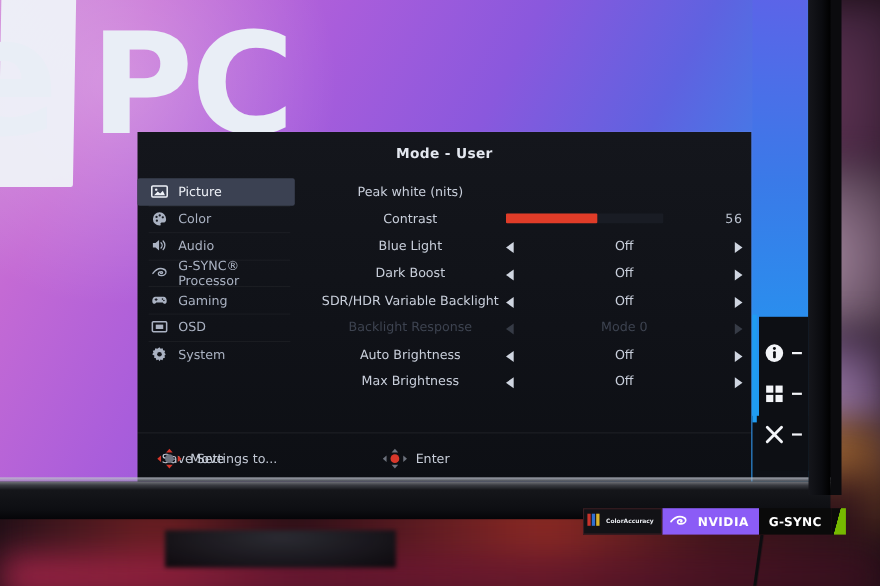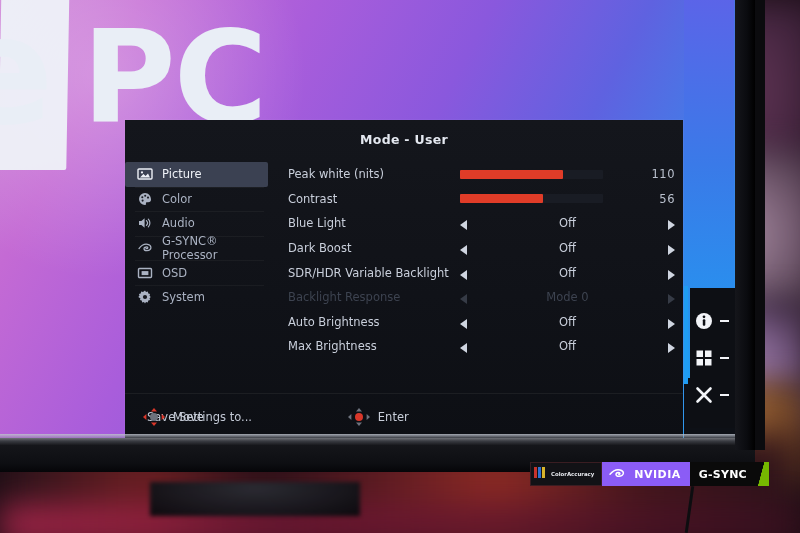--- a/index.html
+++ b/index.html
@@ -62,21 +62,21 @@
   .osd-side{width:143px;padding-top:4px;box-sizing:border-box;}
   .side-item{height:24.6px;display:flex;align-items:center;gap:9px;padding:0 6px 0 12px;
     font-size:11.5px;color:#aab2c2;position:relative;}
   .side-item + .side-item::before{content:"";position:absolute;left:10px;right:4px;top:0;height:1px;
     background:rgba(255,255,255,.045);}
   .side-item.active{background:#3b4152;color:#eef1f7;border-radius:2px;}
   .side-item .ic{width:16px;height:16px;flex:0 0 16px;display:block;}
 
   .osd-main{flex:1;padding-top:4px;box-sizing:border-box;}
   .row{height:24.6px;display:flex;align-items:center;font-size:11.5px;color:#c9cfdb;}
-  .row .lbl{width:190px;flex:0 0 190px;padding-left:20px;box-sizing:border-box;white-space:nowrap;}
+  .row .lbl{width:190px;flex:0 0 190px;padding-left:20px;box-sizing:border-box;white-space:nowrap;text-align:center;}
   .row.dim{color:#3d4350;}
   .ctrl{flex:1;display:flex;align-items:center;padding-right:8px;}
 
   
   .slider{position:relative;width:143px;height:9px;margin-left:2px;background:#191c24;border-radius:1px;}
   .slider .fill{position:absolute;left:0;top:0;height:9px;background:#e03c28;border-radius:1px;}
   .val{margin-left:auto;width:44px;text-align:right;font-size:11.5px;color:#b9c0cd;letter-spacing:.5px;}
 
   
   .sel{flex:1;display:flex;align-items:flex-end;}
@@ -200,20 +200,32 @@
 
             <div class="side-item">
               <span class="ic">
                 <svg viewBox="0 0 16 16" width="16" height="16">
                     <path d="M2 8.6c2.4-3.4 5.6-4.9 8.6-4.3 2 .4 3.2 1.6 3.3 2.9.1 1.7-1.7 3.2-4 3.4-1.6.1-2.8-.6-2.9-1.7-.1-1 .9-1.9 2.2-2 .9-.1 1.6.3 1.6.9 0 .5-.5.9-1.1.9-.4 0-.7-.2-.7-.5" fill="none" stroke="#aab2c2" stroke-width="1.25" stroke-linecap="round" stroke-linejoin="round"></path>
                   </svg>
               </span>
               <span>G-SYNC® Processor</span>
             </div>
 
+            <div class="side-item">
+              <span class="ic">
+                <svg viewBox="0 0 16 16" width="16" height="16">
+                    <path d="M4.2 4.8h7.6c1.5 0 2.5 1.3 2.7 2.9.2 1.6-.1 3.1-1.3 3.4-1 .3-1.6-.5-2.2-1.2H5c-.6.7-1.2 1.5-2.2 1.2-1.2-.3-1.5-1.8-1.3-3.4.2-1.6 1.2-2.9 2.7-2.9z" fill="#aab2c2"></path>
+                    <rect x="3.6" y="6.9" width="2.6" height=".9" fill="#191c24"></rect>
+                    <rect x="4.45" y="6.05" width=".9" height="2.6" fill="#191c24"></rect>
+                    <circle cx="10.7" cy="6.9" r=".75" fill="#191c24"></circle>
+                    <circle cx="12" cy="8.2" r=".75" fill="#191c24"></circle>
+                  </svg>
+              </span>
+              <span>Gaming</span>
+            </div>
 
             <div class="side-item">
               <span class="ic">
                 <svg viewBox="0 0 16 16" width="16" height="16">
                     <rect x="1.5" y="3.5" width="13" height="9" rx="1" fill="none" stroke="#aab2c2" stroke-width="1.4"></rect>
                     <rect x="4.6" y="6.1" width="6.8" height="4" fill="#aab2c2"></rect>
                   </svg>
               </span>
               <span>OSD</span>
             </div>
@@ -226,26 +238,20 @@
                   </svg>
               </span>
               <span>System</span>
             </div>
           </div>
 
           <div class="osd-main">
 
             <div class="row">
               <span class="lbl">Peak white (nits)</span>
-              <span class="ctrl">
-                <span class="slider">
-                    <span class="fill" id="fill0" style="width: 72%; background: rgb(224, 60, 40);"></span>
-                  </span>
-                <span class="val">110</span>
-              </span>
             </div>
 
             <div class="row">
               <span class="lbl">Contrast</span>
               <span class="ctrl">
                 <span class="slider">
                     <span class="fill" id="fill1" style="width: 58%; background: rgb(224, 60, 40);"></span>
                   </span>
                 <span class="val">56</span>
               </span>

